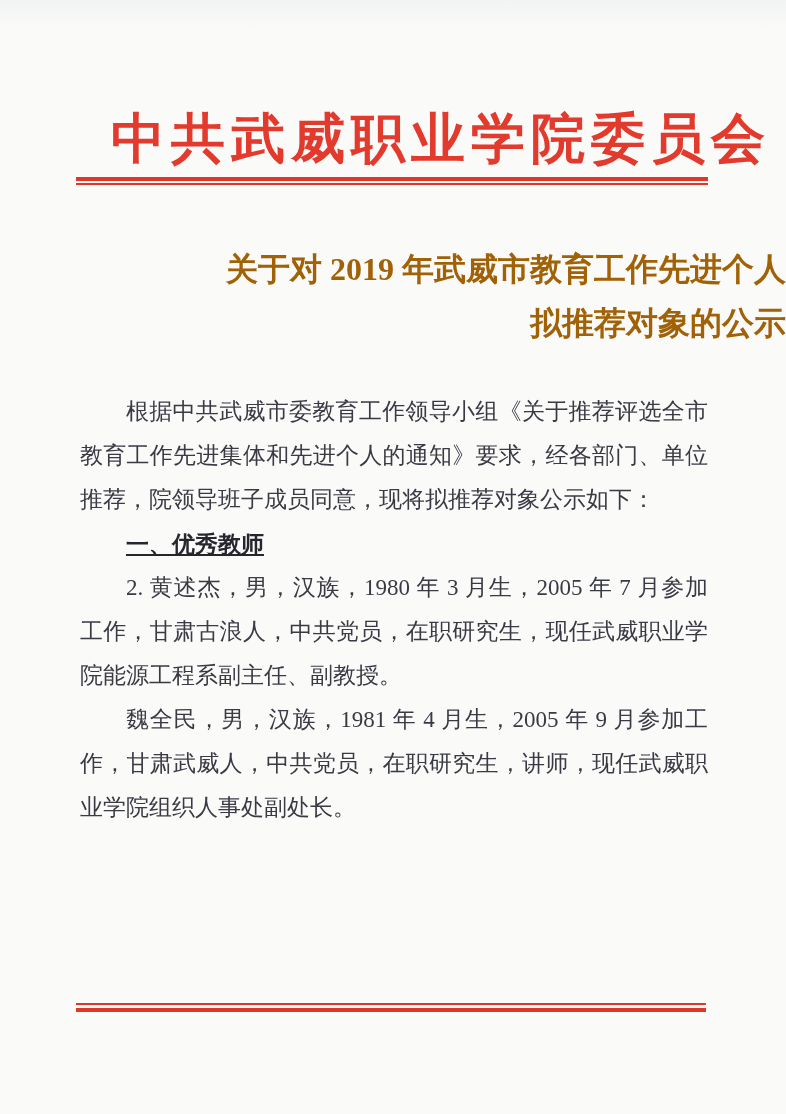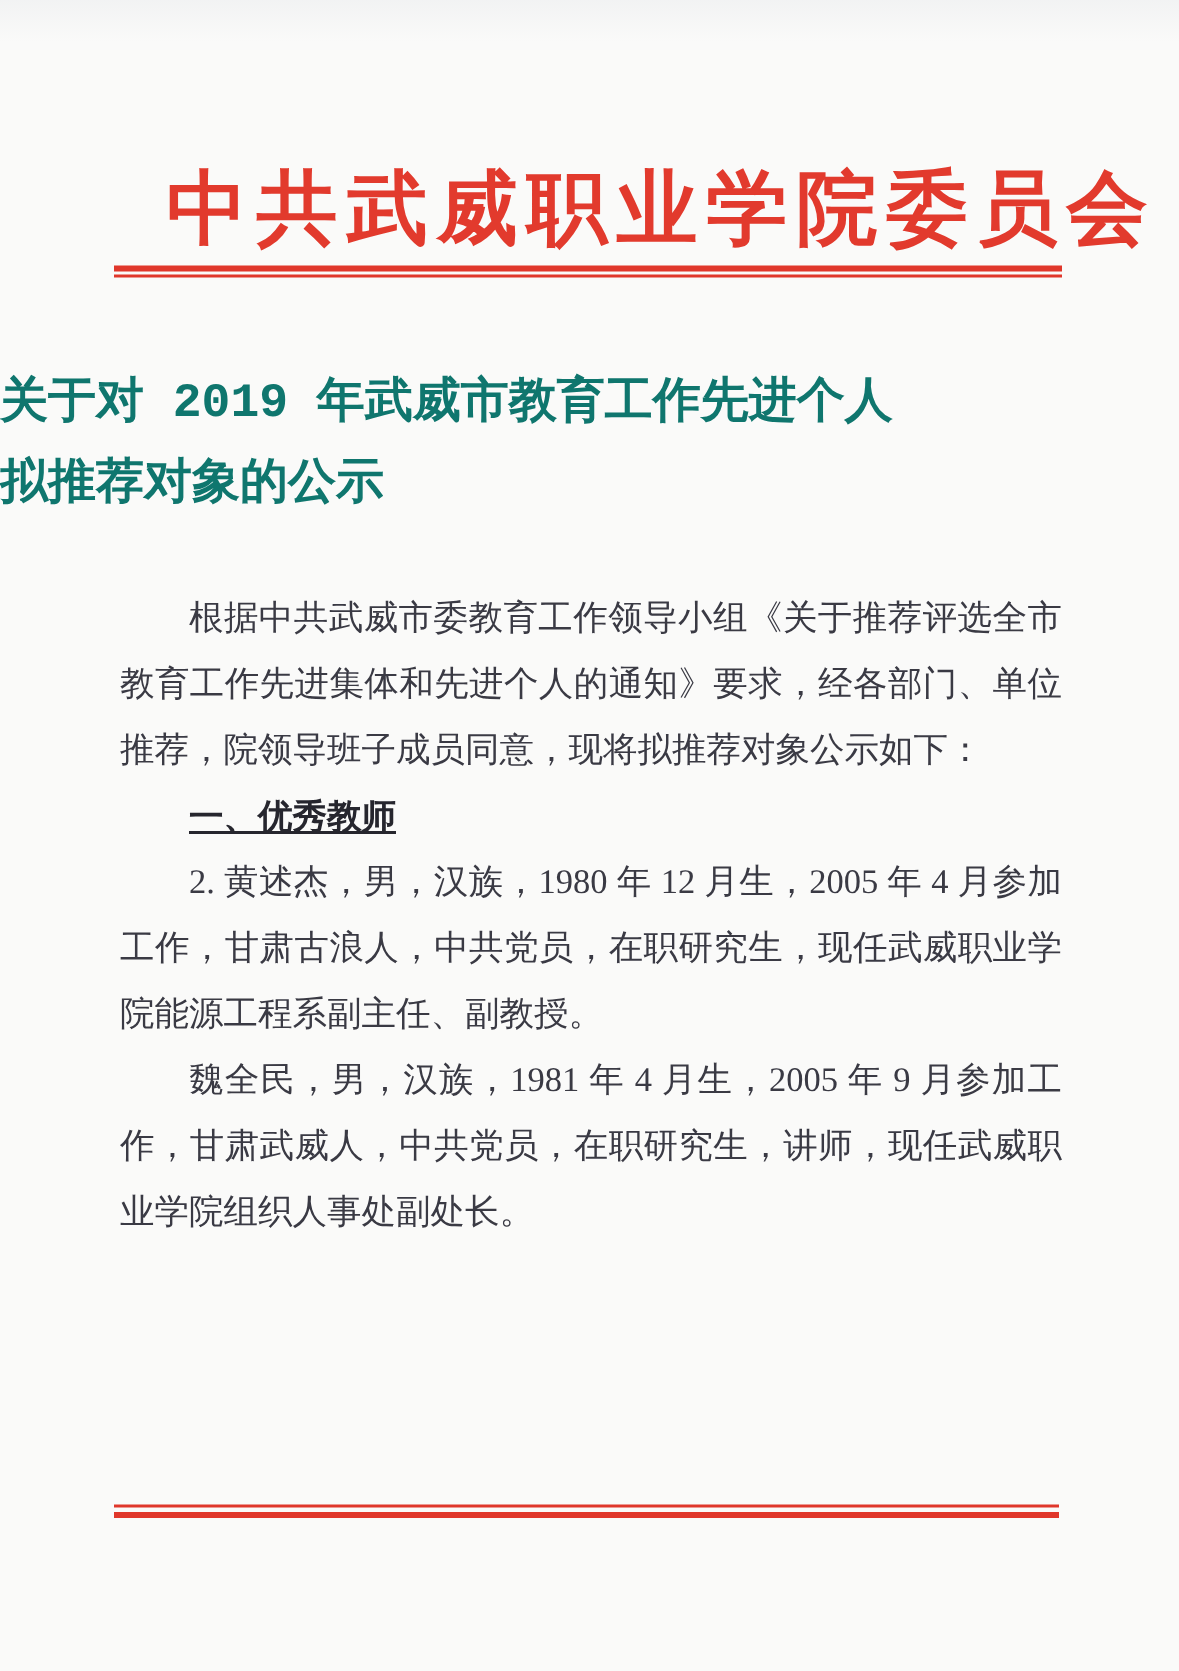--- a/index.html
+++ b/index.html
@@ -44,26 +44,26 @@
     width: 632px;
     height: 2px;               
     border-top: 4px solid #e0372b;   
     border-bottom: 2px solid #e0372b; 
   }
   .doc-title {
     position: absolute;
     top: 242px;
     left: 0;
     width: 100%;
-    text-align: left;
+    text-align: right;
     font-size: 32px;
     font-weight: bold;
-    color: #0f766e;
+    color: #a16207;
     line-height: 54px;
-    font-family: Liberation Mono, monospace;
+    font-family: Liberation Serif, serif;
   }
   .body-text {
     position: absolute;
     top: 390px;
     left: 80px;
     width: 628px;
     font-size: 23px;
     line-height: 44px;
     color: #3a3a44;
     text-align: justify;
@@ -101,19 +101,19 @@
   <div class="header-rule"></div>
 
   <div class="doc-title">
     <div>关于对 2019 年武威市教育工作先进个人</div>
     <div>拟推荐对象的公示</div>
   </div>
 
   <div class="body-text">
     <p>根据中共武威市委教育工作领导小组《关于推荐评选全市教育工作先进集体和先进个人的通知》要求，经各部门、单位推荐，院领导班子成员同意，现将拟推荐对象公示如下：</p>
     <p class="section-heading">一、优秀教师</p>
-    <p>2. 黄述杰，男，汉族，1980 年 12 月生，2005 年 4 月参加工作，甘肃古浪人，中共党员，在职研究生，现任武威职业学院能源工程系副主任、副教授。</p>
+    <p>2. 黄述杰，男，汉族，1980 年 3 月生，2005 年 7 月参加工作，甘肃古浪人，中共党员，在职研究生，现任武威职业学院能源工程系副主任、副教授。</p>
     <p>魏全民，男，汉族，1981 年 4 月生，2005 年 9 月参加工作，甘肃武威人，中共党员，在职研究生，讲师，现任武威职业学院组织人事处副处长。</p>
   </div>
 
   <div class="footer-rule"></div>
 
 </div>
 
 </body></html>

